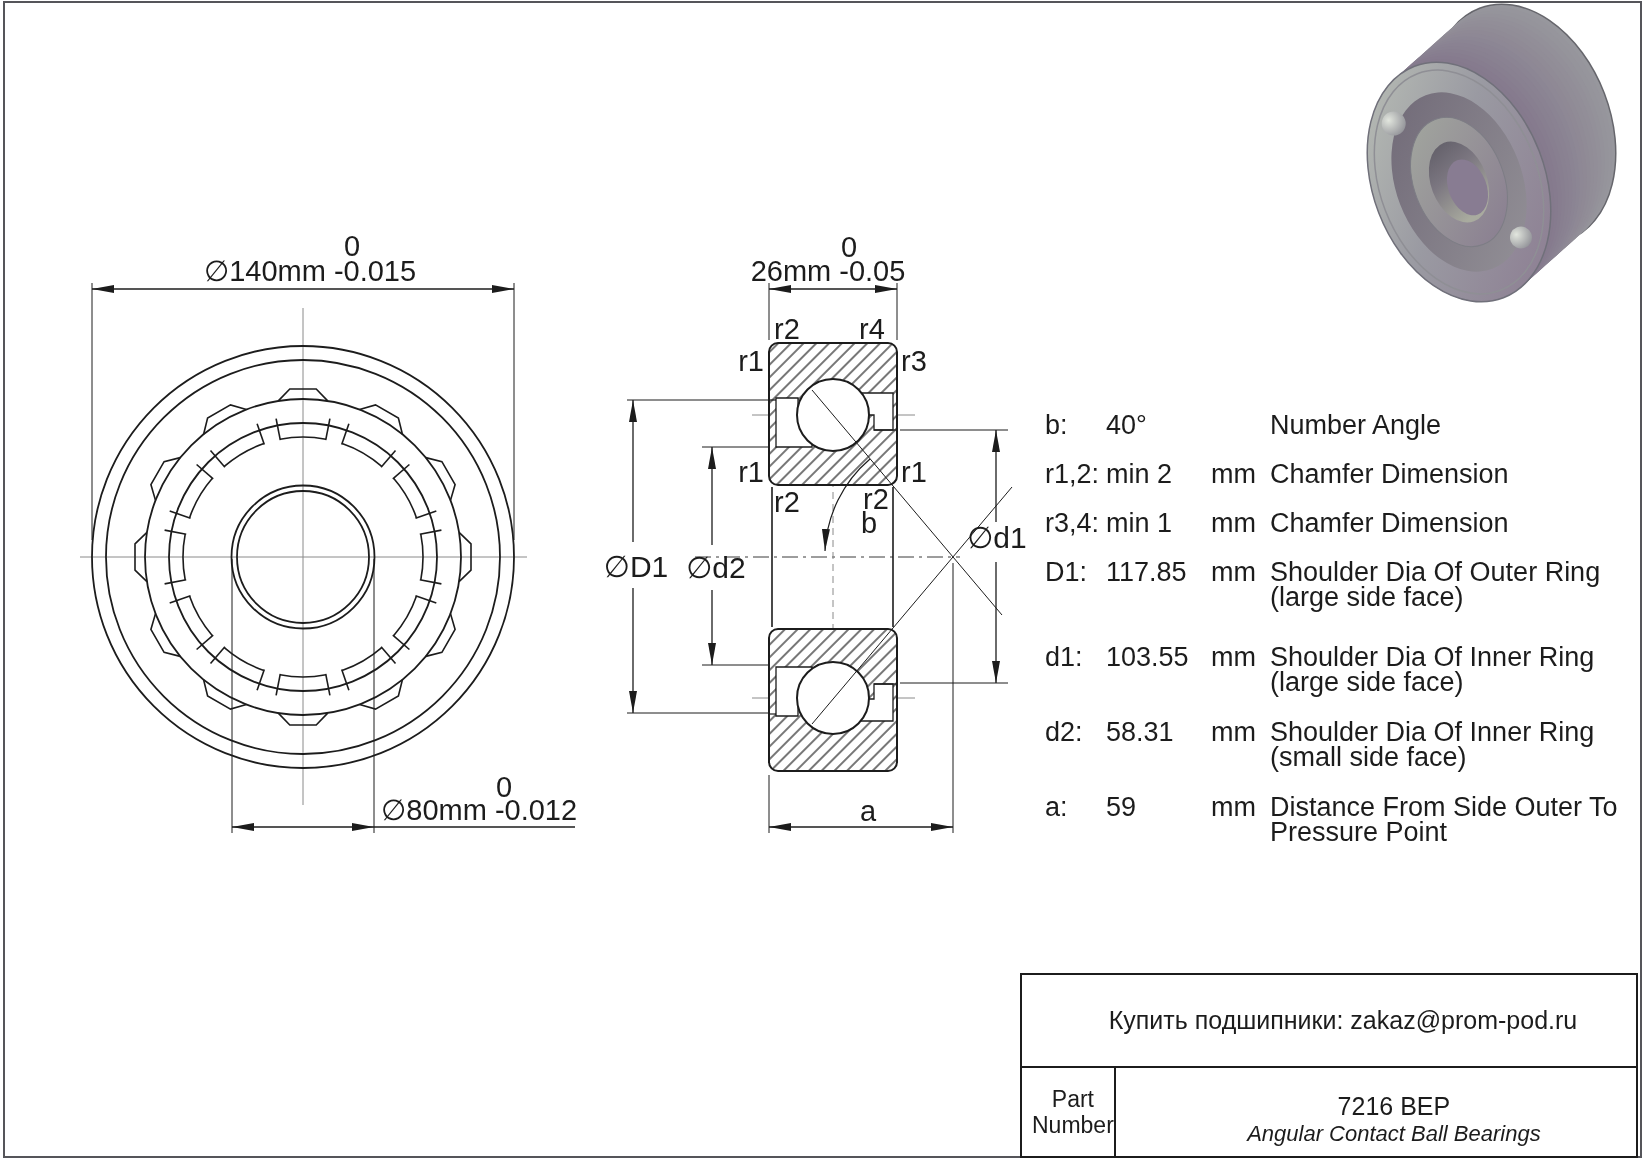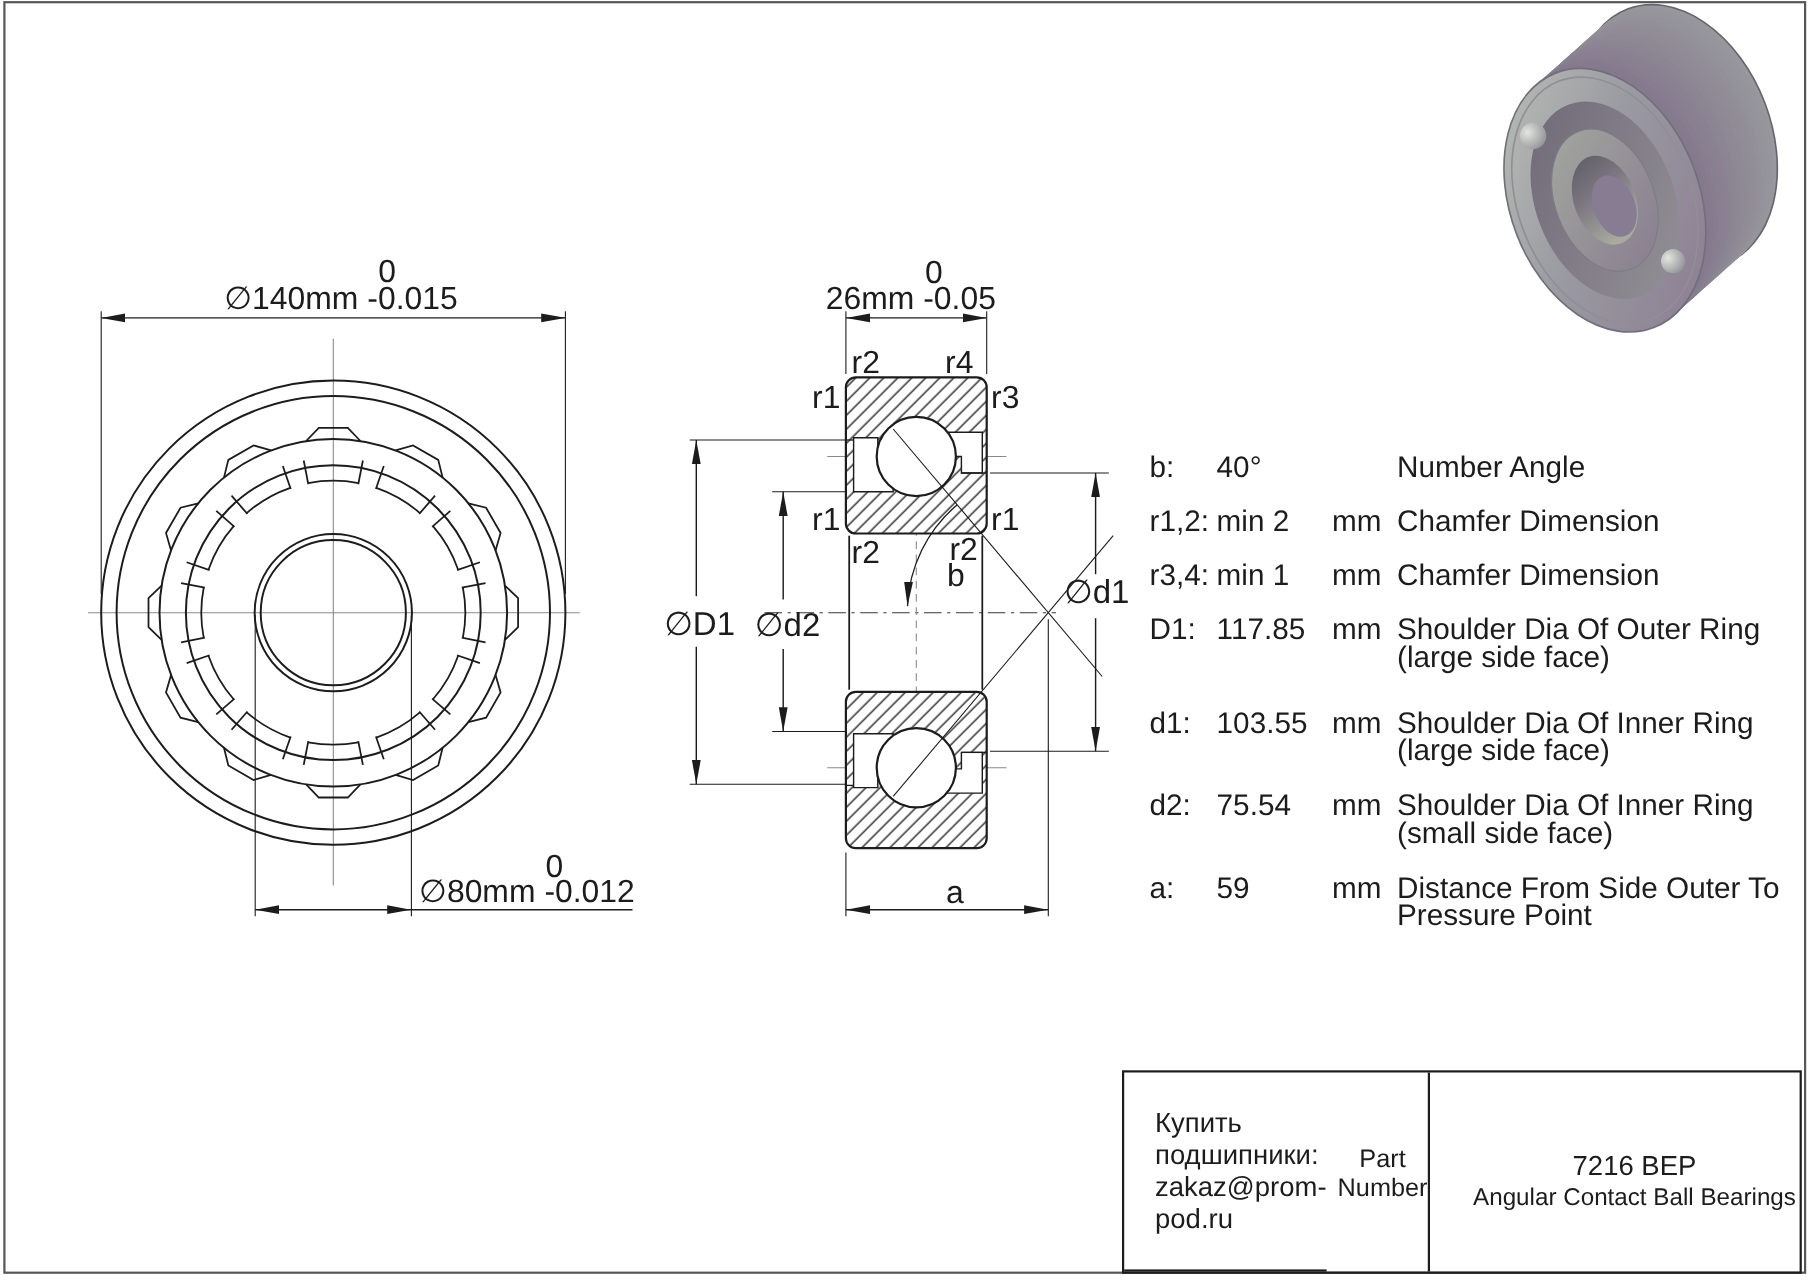--- a/index.html
+++ b/index.html
@@ -7,31 +7,31 @@
           font-family:"Liberation Sans",sans-serif;color:#1c1c1c;}
   #drawing{position:absolute;left:0;top:0;}
   
   .spec-row{position:absolute;font-size:27px;line-height:25px;white-space:nowrap;}
   .spec-label{position:absolute;left:1045px;top:0;}
   .spec-value{position:absolute;left:1106px;top:0;}
   .spec-unit{position:absolute;left:1211px;top:0;}
   .spec-desc{position:absolute;left:1270px;top:0;width:352px;white-space:normal;}
   
   #title-block{position:absolute;left:1020px;top:973px;width:618px;height:185px;
-               border:2px solid #1c1c1c;box-sizing:border-box;display:flex;flex-direction:row;}
+               border:2px solid #1c1c1c;box-sizing:border-box;display:flex;flex-direction:column;}
   #tb-top{flex:0 0 93px;border-bottom:2px solid #1c1c1c;box-sizing:border-box;
           display:flex;align-items:center;justify-content:center;font-size:25px;padding-left:28px;}
   #tb-bottom{flex:1;display:flex;}
   #tb-part{flex:0 0 86px;border-right:2px solid #1c1c1c;box-sizing:border-box;
            display:flex;flex-direction:column;align-items:center;justify-content:center;
            font-size:23px;line-height:26px;padding-left:10px;}
   #tb-name{flex:1;display:flex;flex-direction:column;align-items:center;justify-content:center;
            padding-left:36px;margin-top:14px;}
   #tb-pn{font-size:25px;line-height:30px;}
-  #tb-cat{font-size:22px;line-height:26px;}
+  #tb-cat{font-size:22px;line-height:26px;font-style:italic;}
   svg text{font-family:"Liberation Sans",sans-serif;fill:#1c1c1c;}
 </style>
 </head>
 <body>
 
 <div id="canvas">
 
 <svg id="drawing" width="1647" height="1165" viewBox="0 0 1647 1165" xmlns="http://www.w3.org/2000/svg">
   <defs>
     <marker id="ah" viewBox="0 0 22 10" refX="22" refY="5" markerWidth="22" markerHeight="10" markerUnits="userSpaceOnUse" orient="auto-start-reverse">
@@ -298,21 +298,21 @@
       <span class="spec-desc">Shoulder Dia Of Outer Ring (large side face)</span>
     </div>
     <div class="spec-row" style="top:645px">
       <span class="spec-label">d1:</span>
       <span class="spec-value">103.55</span>
       <span class="spec-unit">mm</span>
       <span class="spec-desc">Shoulder Dia Of Inner Ring (large side face)</span>
     </div>
     <div class="spec-row" style="top:720px">
       <span class="spec-label">d2:</span>
-      <span class="spec-value">75.54</span>
+      <span class="spec-value">58.31</span>
       <span class="spec-unit">mm</span>
       <span class="spec-desc">Shoulder Dia Of Inner Ring (small side face)</span>
     </div>
     <div class="spec-row" style="top:795px">
       <span class="spec-label">a:</span>
       <span class="spec-value">59</span>
       <span class="spec-unit">mm</span>
       <span class="spec-desc">Distance From Side Outer To Pressure Point</span>
     </div>
   </div>

